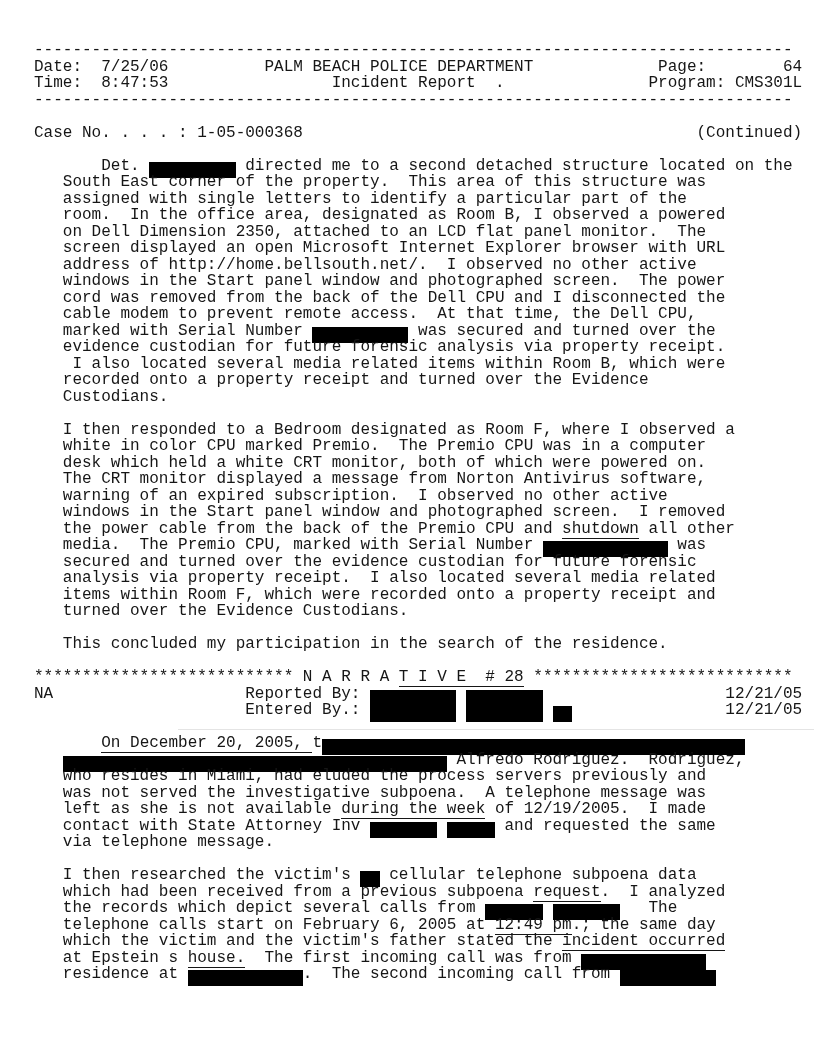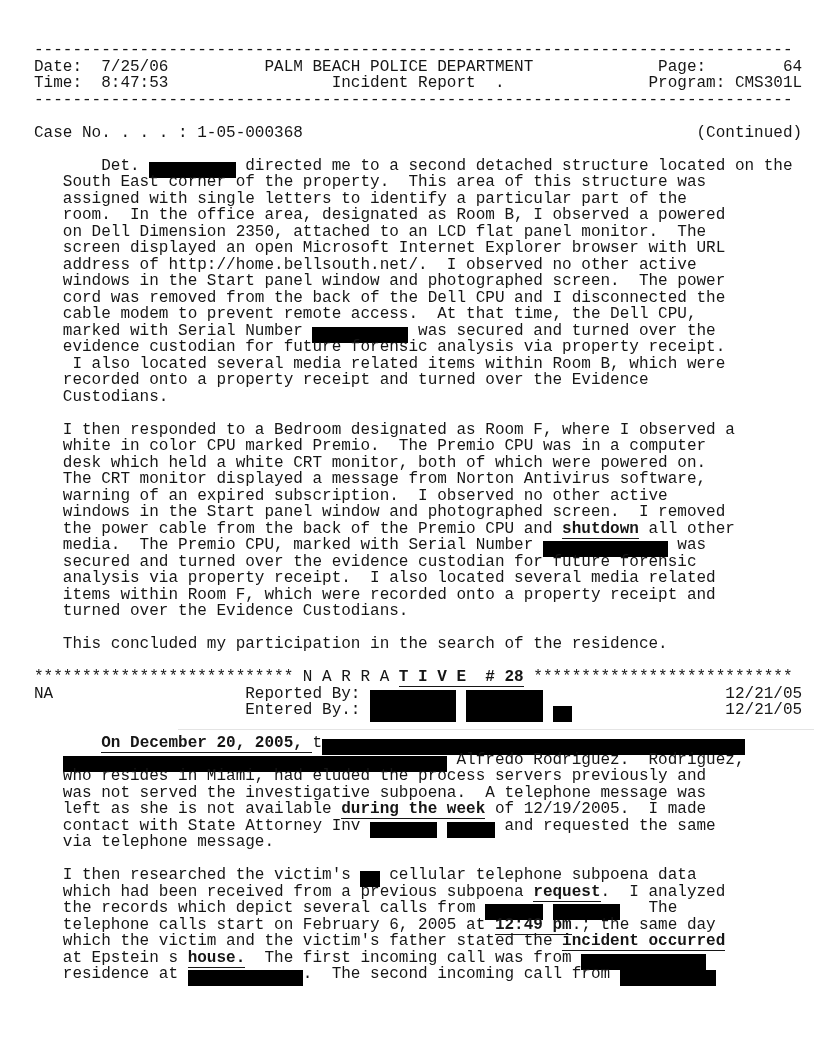--- a/index.html
+++ b/index.html
@@ -20,21 +20,20 @@
   .redact{
     display:inline-block;
     height:16px;
     background:#000;
     vertical-align:text-bottom;
     margin-bottom:-3px;
   }
   .ul{
     border-bottom:1.5px solid #161616;
     padding-bottom:0px;
-    font-weight:bold;
   }
   .scan-line{
     position:absolute;top:729px;left:178px;width:636px;height:1px;
     background:#e4e4e4;
   }
 </style>
 </head>
 <body>
 
 <div class="page">

